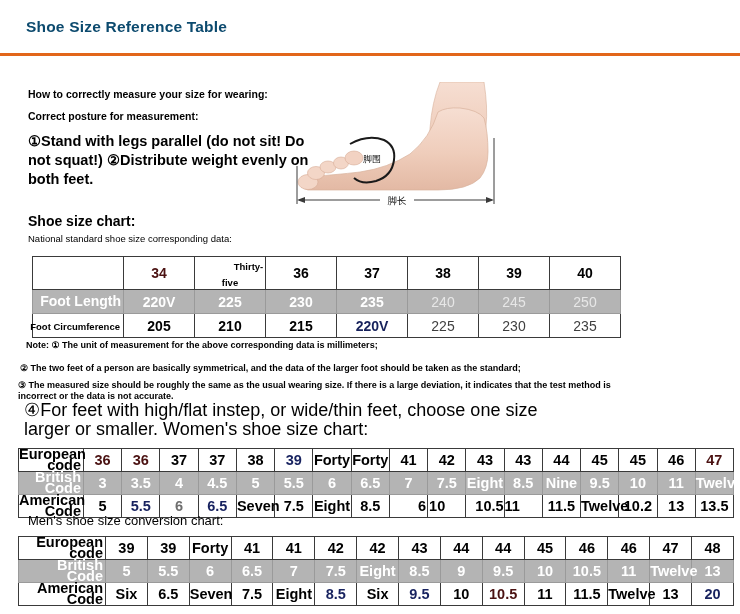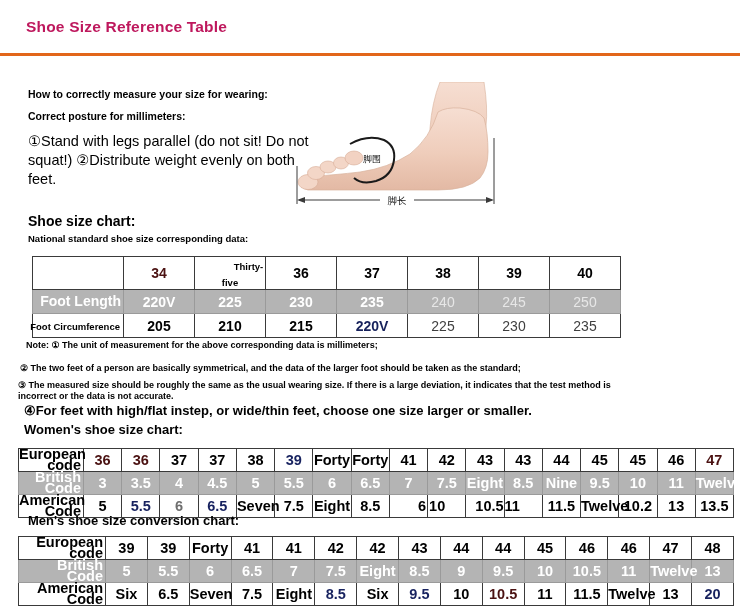--- a/index.html
+++ b/index.html
@@ -43,21 +43,21 @@
     width: 290px;
   }
   .intro-line {
     font-size: 10.5px;
     font-weight: bold;
     line-height: 17px;
     margin-bottom: 5px;
   }
   #intro-big {
     font-size: 14.5px;
-    font-weight: normal;
+    font-weight: bold;
     line-height: 19px;
     margin-top: 7px;
   }
 
   
   #foot-figure {
     position: absolute;
     left: 288px;
     top: 82px;
     width: 228px;
@@ -67,21 +67,21 @@
 
   
   .section-heading {
     position: absolute;
     font-size: 14px;
     font-weight: bold;
   }
   .sub-heading {
     position: absolute;
     font-size: 9.5px;
-    font-weight: bold;
+    font-weight: normal;
     line-height: 12px;
   }
 
   
   table.sz {
     border-collapse: collapse;
     table-layout: fixed;
     position: absolute;
   }
   table.sz td {
@@ -141,22 +141,22 @@
     font-weight: bold;
     line-height: 12px;
   }
 
   
   #statement4 {
     position: absolute;
     left: 24px;
     top: 401px;
     width: 560px;
-    font-size: 13px;
-    font-weight: bold;
+    font-size: 18px;
+    font-weight: normal;
     line-height: 19px;
   }
 
   
   #table-women { left: 18px; top: 448px; width: 716px; }
   #table-women td { height: 19px; font-size: 14.5px; font-weight: bold; }
   #table-women td.col0 { width: 62px; }
   #table-women tr.hdr td { height: 21px; }
 
   
@@ -169,26 +169,26 @@
   .t-faint  { color: #cfcfcf; font-weight: normal; }
   .t-faintk { color: #6e6e6e; font-weight: normal; }
   .t-navy   { color: #17225f; }
   .t-maroon { color: #4a1111; }
   .t-mid    { font-size: 12px; }
   .t-10     { font-size: 10px; font-weight: bold; }
 </style>
 </head>
 <body>
 
-<div id="page-title" style="color: #be185d;">Shoe Size Reference Table</div>
+<div id="page-title" style="color: #0c4a6e;">Shoe Size Reference Table</div>
 <div id="title-rule" style="background: rgb(226, 102, 26);"></div>
 
 <div id="intro">
   <div class="intro-line">How to correctly measure your size for wearing:</div>
-  <div class="intro-line">Correct posture for millimeters:</div>
+  <div class="intro-line">Correct posture for measurement:</div>
   <div id="intro-big">①Stand with legs parallel (do not sit! Do not squat!) ②Distribute weight evenly on both feet.</div>
 </div>
 
 <div id="foot-figure">
   <svg width="228" height="128" viewBox="0 0 228 128" xmlns="http://www.w3.org/2000/svg">
     <defs>
       <linearGradient id="skin" x1="0" y1="0" x2="0" y2="1">
         <stop offset="0%" stop-color="#f6ded2"></stop>
         <stop offset="55%" stop-color="#efcdbb"></stop>
         <stop offset="100%" stop-color="#e3b9a4"></stop>

